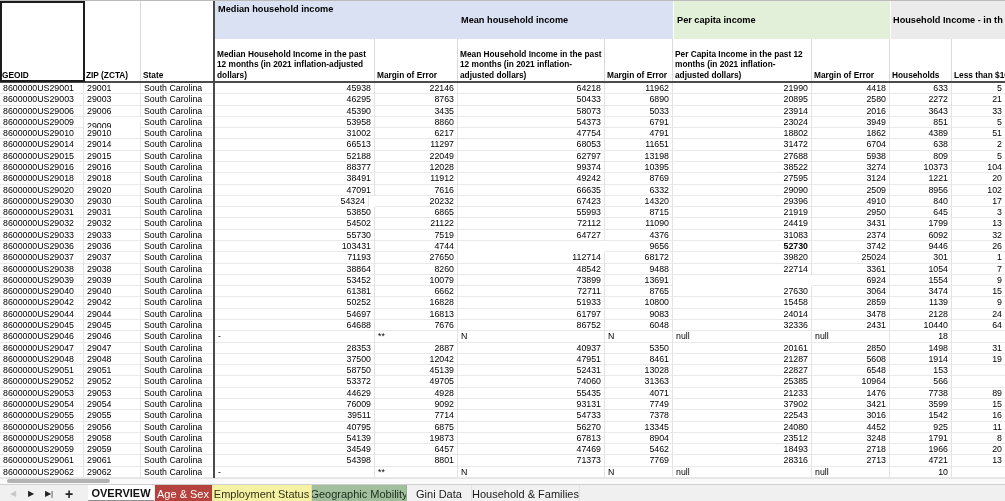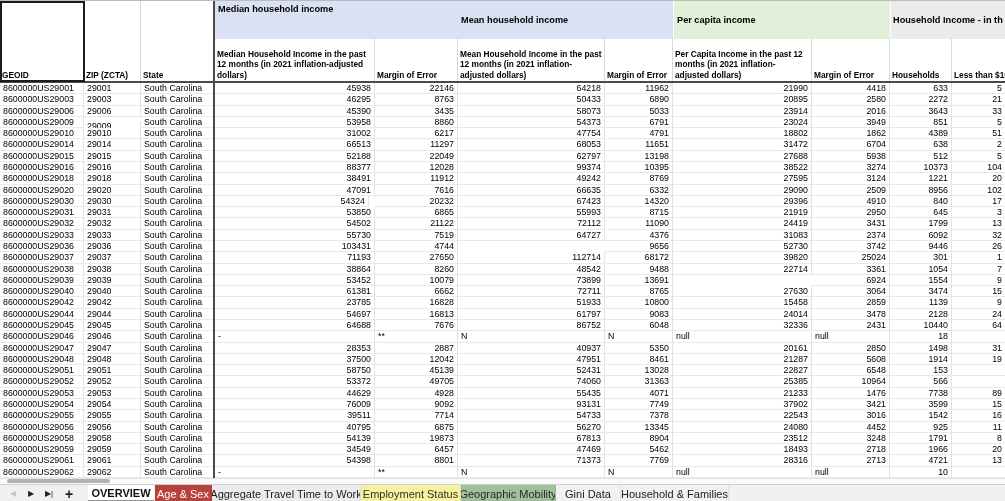--- a/index.html
+++ b/index.html
@@ -155,21 +155,21 @@
         <div class="cell num kcol" style="left: 952px; width: 78px; top: 138.429px; height: 11.2857px;">2</div>
         <div class="cell" style="left: 0px; width: 84px; top: 149.714px; height: 11.2857px;">8600000US29015</div>
         <div class="cell" style="left: 84px; width: 57px; top: 149.714px; height: 11.2857px;">29015</div>
         <div class="cell" style="left: 141px; width: 74px; top: 149.714px; height: 11.2857px;">South Carolina</div>
         <div class="cell num" style="left: 215px; width: 160px; top: 149.714px; height: 11.2857px;">52188</div>
         <div class="cell num" style="left: 375px; width: 83px; top: 149.714px; height: 11.2857px;">22049</div>
         <div class="cell num" style="left: 458px; width: 147px; top: 149.714px; height: 11.2857px;">62797</div>
         <div class="cell num" style="left: 605px; width: 68px; top: 149.714px; height: 11.2857px;">13198</div>
         <div class="cell num" style="left: 673px; width: 139px; top: 149.714px; height: 11.2857px;">27688</div>
         <div class="cell num" style="left: 812px; width: 78px; top: 149.714px; height: 11.2857px;">5938</div>
-        <div class="cell num" style="left: 890px; width: 62px; top: 149.714px; height: 11.2857px;">512</div>
+        <div class="cell num" style="left: 890px; width: 62px; top: 149.714px; height: 11.2857px;">809</div>
         <div class="cell num kcol" style="left: 952px; width: 78px; top: 149.714px; height: 11.2857px;">5</div>
         <div class="cell" style="left: 0px; width: 84px; top: 161px; height: 11.2857px;">8600000US29016</div>
         <div class="cell" style="left: 84px; width: 57px; top: 161px; height: 11.2857px;">29016</div>
         <div class="cell" style="left: 141px; width: 74px; top: 161px; height: 11.2857px;">South Carolina</div>
         <div class="cell num" style="left: 215px; width: 160px; top: 161px; height: 11.2857px;">88377</div>
         <div class="cell num" style="left: 375px; width: 83px; top: 161px; height: 11.2857px;">12028</div>
         <div class="cell num" style="left: 458px; width: 147px; top: 161px; height: 11.2857px;">99374</div>
         <div class="cell num" style="left: 605px; width: 68px; top: 161px; height: 11.2857px;">10395</div>
         <div class="cell num" style="left: 673px; width: 139px; top: 161px; height: 11.2857px;">38522</div>
         <div class="cell num" style="left: 812px; width: 78px; top: 161px; height: 11.2857px;">3274</div>
@@ -241,21 +241,21 @@
         <div class="cell num" style="left: 812px; width: 78px; top: 228.714px; height: 11.2857px;">2374</div>
         <div class="cell num" style="left: 890px; width: 62px; top: 228.714px; height: 11.2857px;">6092</div>
         <div class="cell num kcol" style="left: 952px; width: 78px; top: 228.714px; height: 11.2857px;">32</div>
         <div class="cell" style="left: 0px; width: 84px; top: 240px; height: 11.2857px;">8600000US29036</div>
         <div class="cell" style="left: 84px; width: 57px; top: 240px; height: 11.2857px;">29036</div>
         <div class="cell" style="left: 141px; width: 74px; top: 240px; height: 11.2857px;">South Carolina</div>
         <div class="cell num" style="left: 215px; width: 160px; top: 240px; height: 11.2857px;">103431</div>
         <div class="cell num" style="left: 375px; width: 83px; top: 240px; height: 11.2857px;">4744</div>
         <div class="cell num" style="left: 458px; width: 147px; top: 240px; height: 11.2857px; margin-top: 28px;">133007</div>
         <div class="cell num" style="left: 605px; width: 68px; top: 240px; height: 11.2857px;">9656</div>
-        <div class="cell num" style="left: 673px; width: 139px; top: 240px; height: 11.2857px;">52730</div>
+        <div class="cell num" style="left: 673px; width: 139px; top: 240px; height: 11.2857px; font-weight: bold;">52730</div>
         <div class="cell num" style="left: 812px; width: 78px; top: 240px; height: 11.2857px;">3742</div>
         <div class="cell num" style="left: 890px; width: 62px; top: 240px; height: 11.2857px;">9446</div>
         <div class="cell num kcol" style="left: 952px; width: 78px; top: 240px; height: 11.2857px;">26</div>
         <div class="cell" style="left: 0px; width: 84px; top: 251.286px; height: 11.2857px;">8600000US29037</div>
         <div class="cell" style="left: 84px; width: 57px; top: 251.286px; height: 11.2857px;">29037</div>
         <div class="cell" style="left: 141px; width: 74px; top: 251.286px; height: 11.2857px;">South Carolina</div>
         <div class="cell num" style="left: 215px; width: 160px; top: 251.286px; height: 11.2857px;">71193</div>
         <div class="cell num" style="left: 375px; width: 83px; top: 251.286px; height: 11.2857px;">27650</div>
         <div class="cell num" style="left: 458px; width: 147px; top: 251.286px; height: 11.2857px;">112714</div>
         <div class="cell num" style="left: 605px; width: 68px; top: 251.286px; height: 11.2857px;">68172</div>
@@ -292,21 +292,21 @@
         <div class="cell num" style="left: 375px; width: 83px; top: 285.143px; height: 11.2857px;">6662</div>
         <div class="cell num" style="left: 458px; width: 147px; top: 285.143px; height: 11.2857px;">72711</div>
         <div class="cell num" style="left: 605px; width: 68px; top: 285.143px; height: 11.2857px;">8765</div>
         <div class="cell num" style="left: 673px; width: 139px; top: 285.143px; height: 11.2857px;">27630</div>
         <div class="cell num" style="left: 812px; width: 78px; top: 285.143px; height: 11.2857px;">3064</div>
         <div class="cell num" style="left: 890px; width: 62px; top: 285.143px; height: 11.2857px;">3474</div>
         <div class="cell num kcol" style="left: 952px; width: 78px; top: 285.143px; height: 11.2857px;">15</div>
         <div class="cell" style="left: 0px; width: 84px; top: 296.429px; height: 11.2857px;">8600000US29042</div>
         <div class="cell" style="left: 84px; width: 57px; top: 296.429px; height: 11.2857px;">29042</div>
         <div class="cell" style="left: 141px; width: 74px; top: 296.429px; height: 11.2857px;">South Carolina</div>
-        <div class="cell num" style="left: 215px; width: 160px; top: 296.429px; height: 11.2857px;">23785</div>
+        <div class="cell num" style="left: 215px; width: 160px; top: 296.429px; height: 11.2857px;">50252</div>
         <div class="cell num" style="left: 375px; width: 83px; top: 296.429px; height: 11.2857px;">16828</div>
         <div class="cell num" style="left: 458px; width: 147px; top: 296.429px; height: 11.2857px;">51933</div>
         <div class="cell num" style="left: 605px; width: 68px; top: 296.429px; height: 11.2857px;">10800</div>
         <div class="cell num" style="left: 673px; width: 139px; top: 296.429px; height: 11.2857px;">15458</div>
         <div class="cell num" style="left: 812px; width: 78px; top: 296.429px; height: 11.2857px;">2859</div>
         <div class="cell num" style="left: 890px; width: 62px; top: 296.429px; height: 11.2857px;">1139</div>
         <div class="cell num kcol" style="left: 952px; width: 78px; top: 296.429px; height: 11.2857px;">9</div>
         <div class="cell" style="left: 0px; width: 84px; top: 307.714px; height: 11.2857px;">8600000US29044</div>
         <div class="cell" style="left: 84px; width: 57px; top: 307.714px; height: 11.2857px;">29044</div>
         <div class="cell" style="left: 141px; width: 74px; top: 307.714px; height: 11.2857px;">South Carolina</div>
@@ -485,21 +485,20 @@
   <div id="tabbar">
     <div class="navicons">
       <span class="navbtn disabled">◀</span>
       <span class="navbtn">▶</span>
       <span class="navbtn">▶|</span>
       <span class="navbtn add">+</span>
     </div>
     <div id="tabs">
         <div class="tab active" style="width: 67px; background: rgb(255, 255, 255); color: rgb(17, 17, 17);">OVERVIEW</div>
         <div class="tab" style="width: 57px; background: rgb(181, 66, 60); color: rgb(255, 255, 255);">Age &amp; Sex</div>
-        <div class="tab" style="width: 149px; background: rgb(236, 236, 236); color: rgb(26, 26, 26);">Aggregate Travel Time to Work</div>
         <div class="tab" style="width: 100px; background: rgb(246, 242, 164); color: rgb(51, 51, 26);">Employment Status</div>
         <div class="tab" style="width: 95px; background: rgb(161, 191, 157); color: rgb(30, 43, 29);">Geographic Mobility</div>
         <div class="tab" style="width: 65px; background: rgb(241, 241, 241); color: rgb(26, 26, 26);">Gini Data</div>
         <div class="tab" style="width: 108px; background: rgb(241, 241, 241); color: rgb(26, 26, 26);">Household &amp; Families</div>
       </div>
   </div>
 
 </div>
 
 </body></html>

